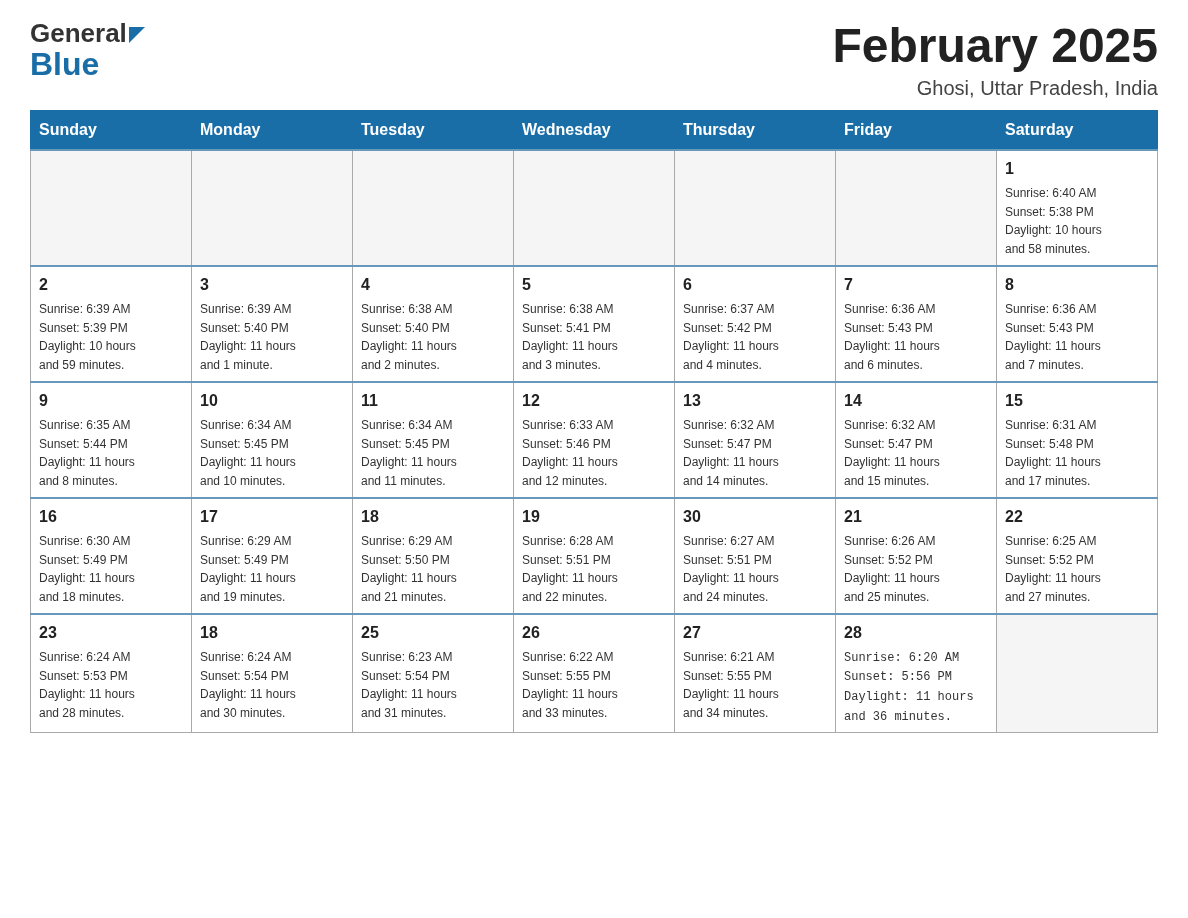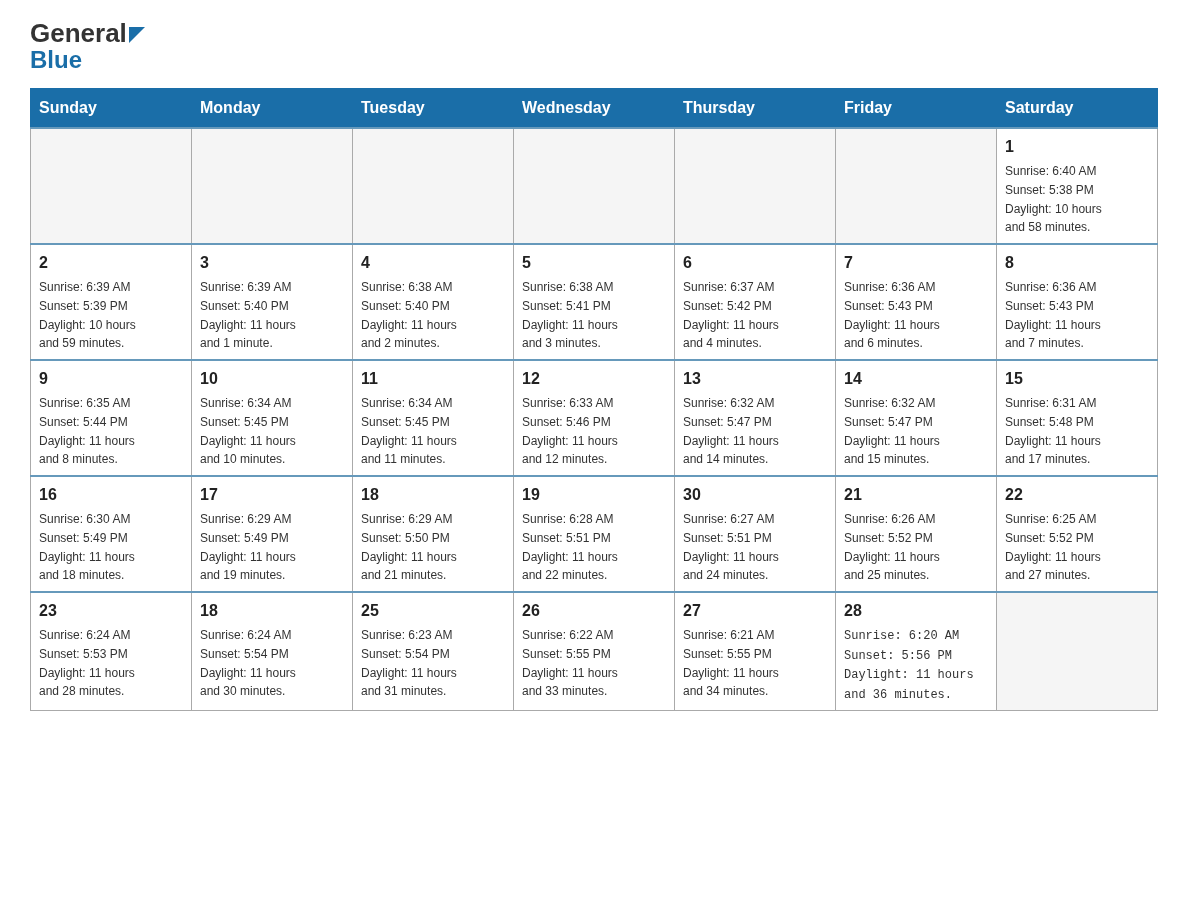--- a/index.html
+++ b/index.html
@@ -7,36 +7,36 @@
       font-family: Arial, sans-serif;
       background: #fff;
       padding: 20px 30px;
       width: 1188px;
       min-height: 918px;
     }
     .header {
       display: flex;
       justify-content: space-between;
       align-items: flex-start;
-      margin-bottom: 16px;
+      margin-bottom: 10px;
       gap: 24px;
     }
     .logo {
       display: flex;
       flex-direction: column;
       align-items: flex-start;
     }
     .logo-general {
       font-size: 26px;
       font-weight: bold;
       color: #333;
       line-height: 1;
     }
     .logo-blue {
-      font-size: 24px;
+      font-size: 32px;
       font-weight: bold;
       color: #1a6ea8;
       line-height: 1;
       margin-top: 2px;
     }
     .title-area {
       text-align: right;
     }
     .calendar-title {
       font-size: 48px;
@@ -108,20 +108,24 @@
 <body>
 
 <div class="header">
   <div class="logo">
     <div class="logo-general">
       General<svg style="display:inline-block;vertical-align:middle;margin-left:2px;" width="16" height="16" viewBox="0 0 16 16">
           <polygon points="0,0 16,0 0,16" fill="#1a6ea8"></polygon>
         </svg>
     </div>
     <div class="logo-blue">Blue</div>
+  </div>
+  <div class="title-area">
+    <div class="calendar-title">February 2025</div>
+    <div class="subtitle">Ghosi, Uttar Pradesh, India</div>
   </div>
 </div>
 
 <table>
   <thead>
     <tr>
       <th>Sunday</th>
       <th>Monday</th>
       <th>Tuesday</th>
       <th>Wednesday</th>

